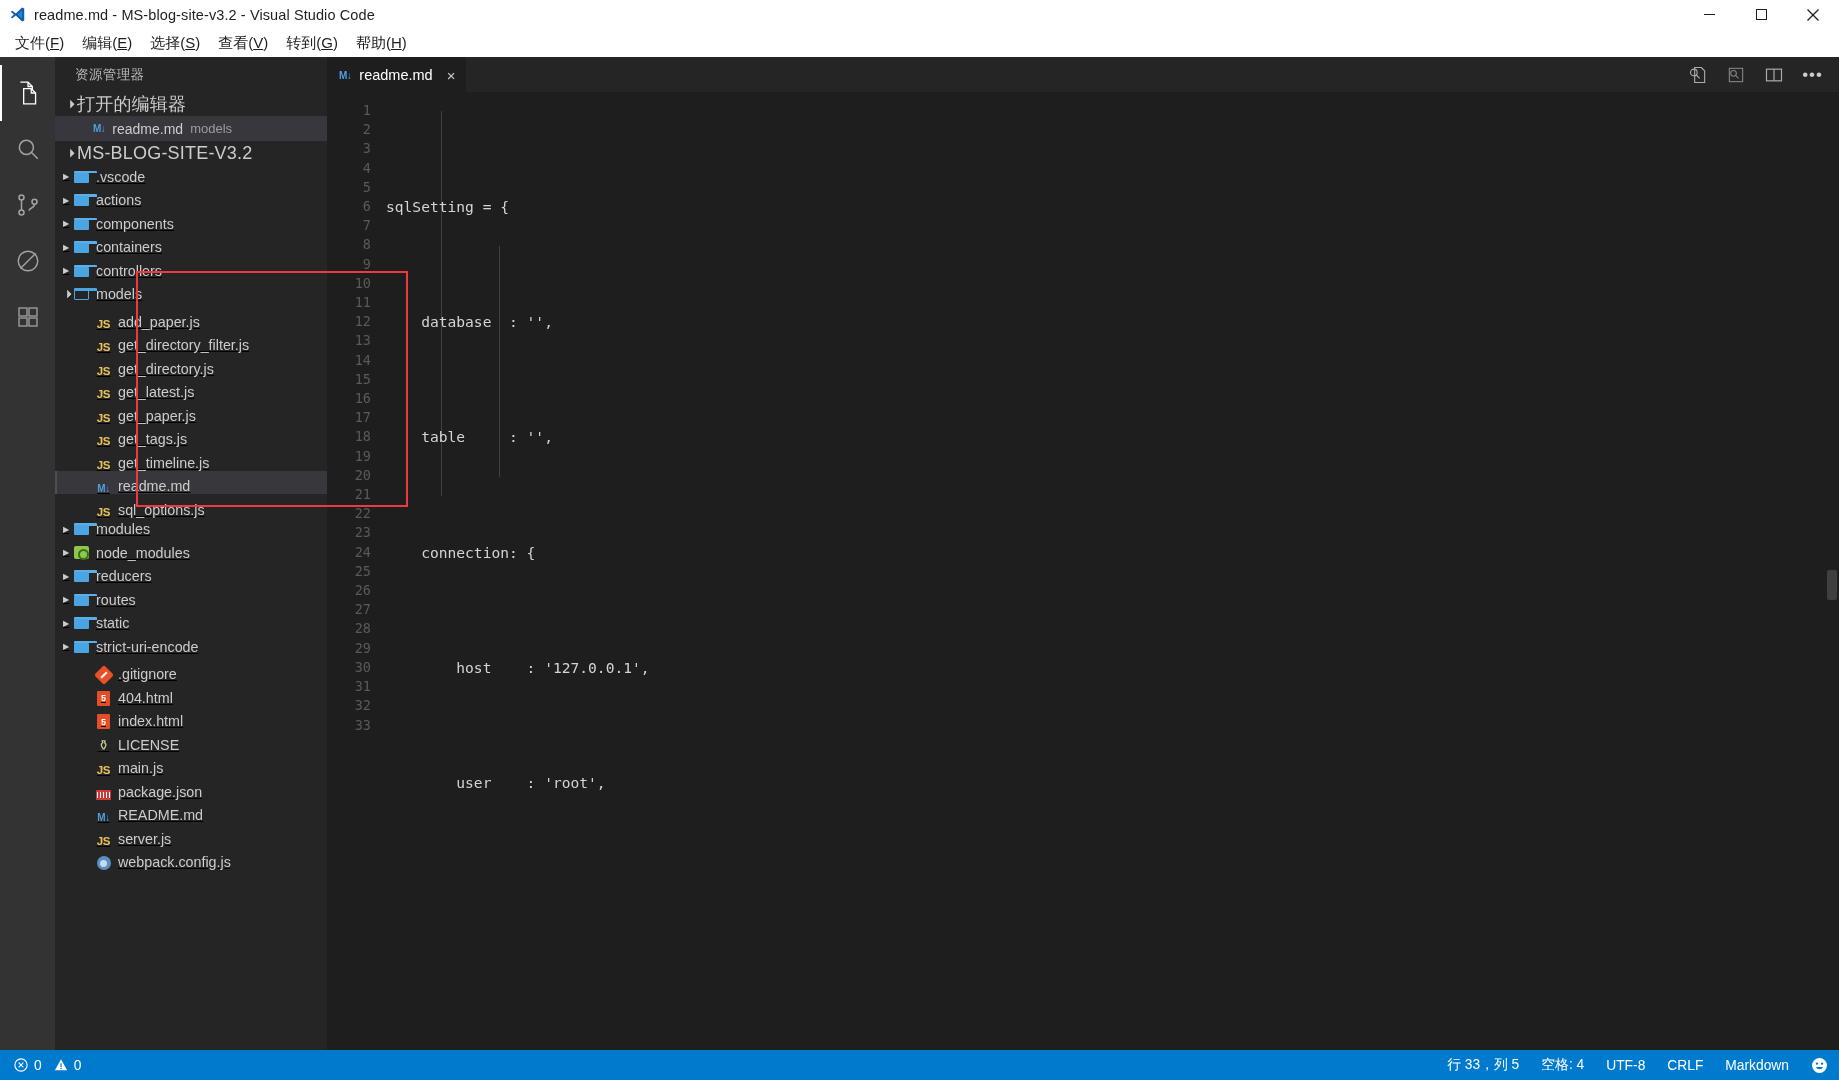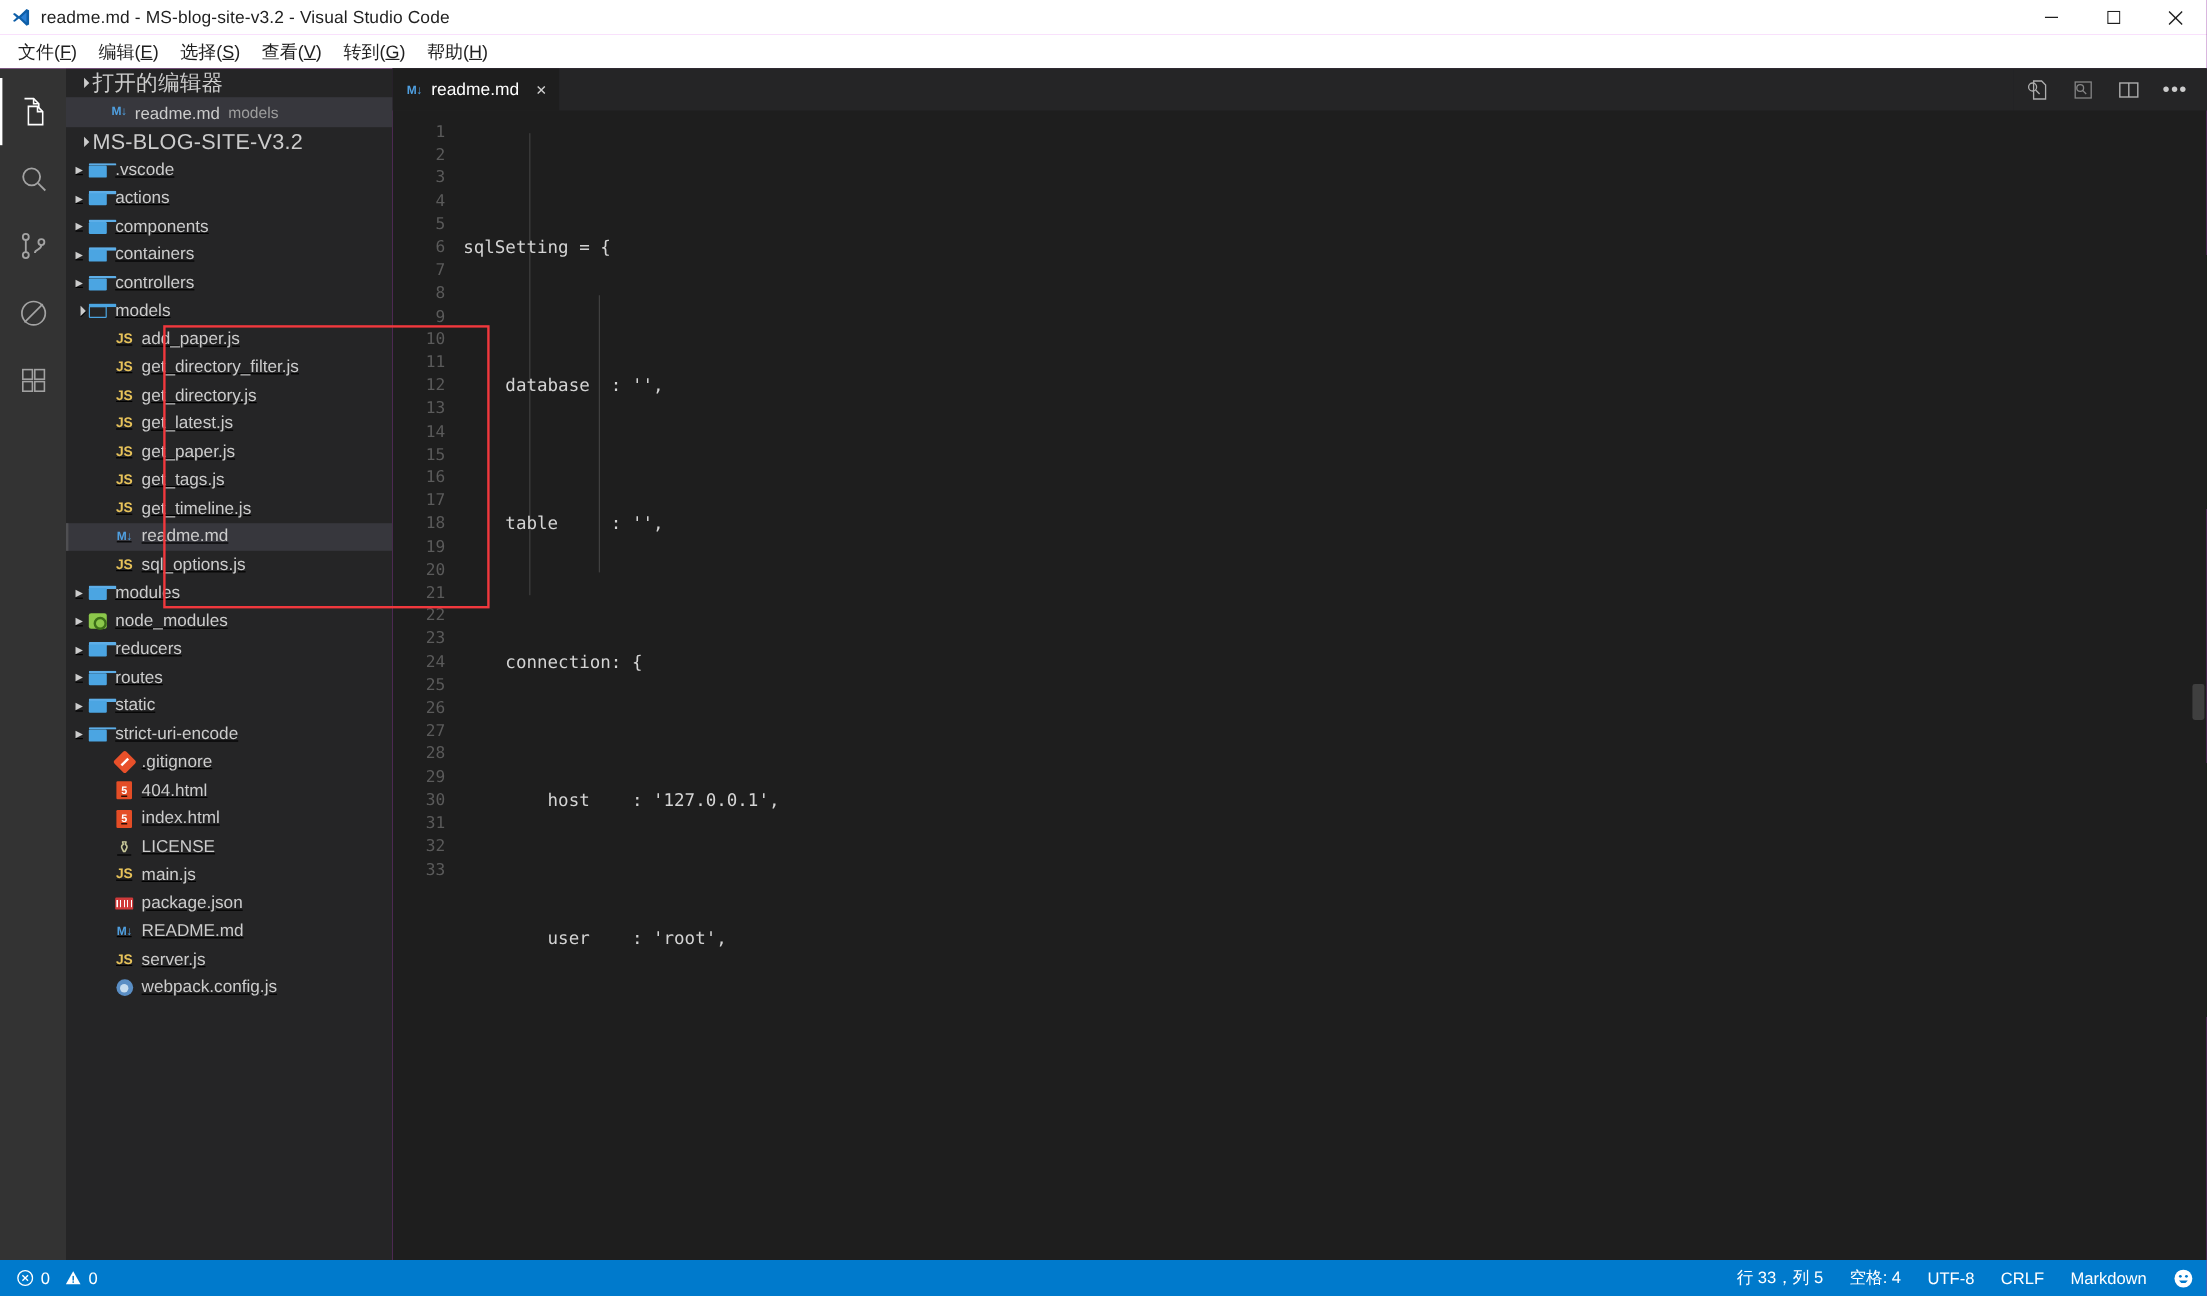--- a/index.html
+++ b/index.html
@@ -2,21 +2,21 @@
 <html><head>
 <meta charset="utf-8">
 <style>
   * { margin:0; padding:0; box-sizing:border-box; }
   html, body {
     width:1839px; height:1080px; overflow:hidden;
     background:#1e1e1e;
     font-family:"Liberation Sans", sans-serif;
     -webkit-font-smoothing:antialiased;
   }
-  .app { width:1839px; height:1080px; display:flex; flex-direction:column; background:#d946ef; }
+  .app { width:1839px; height:1080px; display:flex; flex-direction:column; background:#4d7c0f; }
 
   
   .titlebar {
     height:29px; background:#ffffff; color:#1f1f1f;
     display:flex; align-items:center; flex:0 0 29px;
     font-size:14.5px;
   }
   .tb-logo { width:34px; display:flex; align-items:center; justify-content:center; }
   .tb-logo svg { display:block; }
   .tb-title { flex:1; white-space:nowrap; overflow:hidden; letter-spacing:.1px; }
@@ -84,21 +84,21 @@
   .row {
     height:23.5px; display:flex; align-items:center; color:#cccccc;
     font-size:14.3px; white-space:nowrap; position:relative;
   }
   .row.selected { background:#37373d; }
   .row.selected::before{ content:""; position:absolute; left:0; top:0; bottom:0; width:2px; background:#4f4f52;}
   .row .ico { width:21px; flex:0 0 21px; display:flex; align-items:center; justify-content:center; }
   .row .lbl { padding-left:4px; }
 
   .d1 { padding-left:6px; }  
-  .ind-file { padding-left:22px; }
+  .ind-file { padding-left:22px;align-items:flex-end; }
 
   
   .folder-ico { width:15px; height:12px; position:relative; }
   .folder-ico .tab { position:absolute; left:0; top:0; width:6px; height:2.5px; background:#5daee8; border-radius:1px 1px 0 0;}
   .folder-ico .bdy { position:absolute; left:0; top:2px; width:15px; height:10px; background:#4ba5e2; border-radius:1px;}
   .folder-open .bdy { background:transparent; border:1.4px solid #4ba5e2; }
   .folder-open .tab { background:#4ba5e2; }
   .nm-ico { width:15px; height:13px; background:#8cc84b; border-radius:2px; position:relative;}
   .nm-ico::after{content:"";position:absolute;left:4px;top:3px;width:7px;height:7px;border:2px solid #3c6e18;border-radius:50%;}
   .js-ico { font-size:11.5px; font-weight:bold; color:#e8c35a; font-family:"Liberation Sans",sans-serif; letter-spacing:-.3px;}
@@ -250,20 +250,21 @@
             <rect x="3" y="3" width="8" height="8"></rect>
               <rect x="13" y="3" width="8" height="8"></rect>
             <rect x="3" y="13" width="8" height="8"></rect>
               <rect x="13" y="13" width="8" height="8"></rect>
           </svg>
         </span>
       </div>
     </div>
 
     <div class="sidebar">
+      <div class="side-title">资源管理器</div>
 
       <div class="section-head">
         <span class="twisty open"></span>
         <span>打开的编辑器</span>
       </div>
       <div class="open-editor-row">
         <span class="md-ico">M↓</span>
         <span>readme.md</span>
         <span class="oe-sub">models</span>
       </div>

